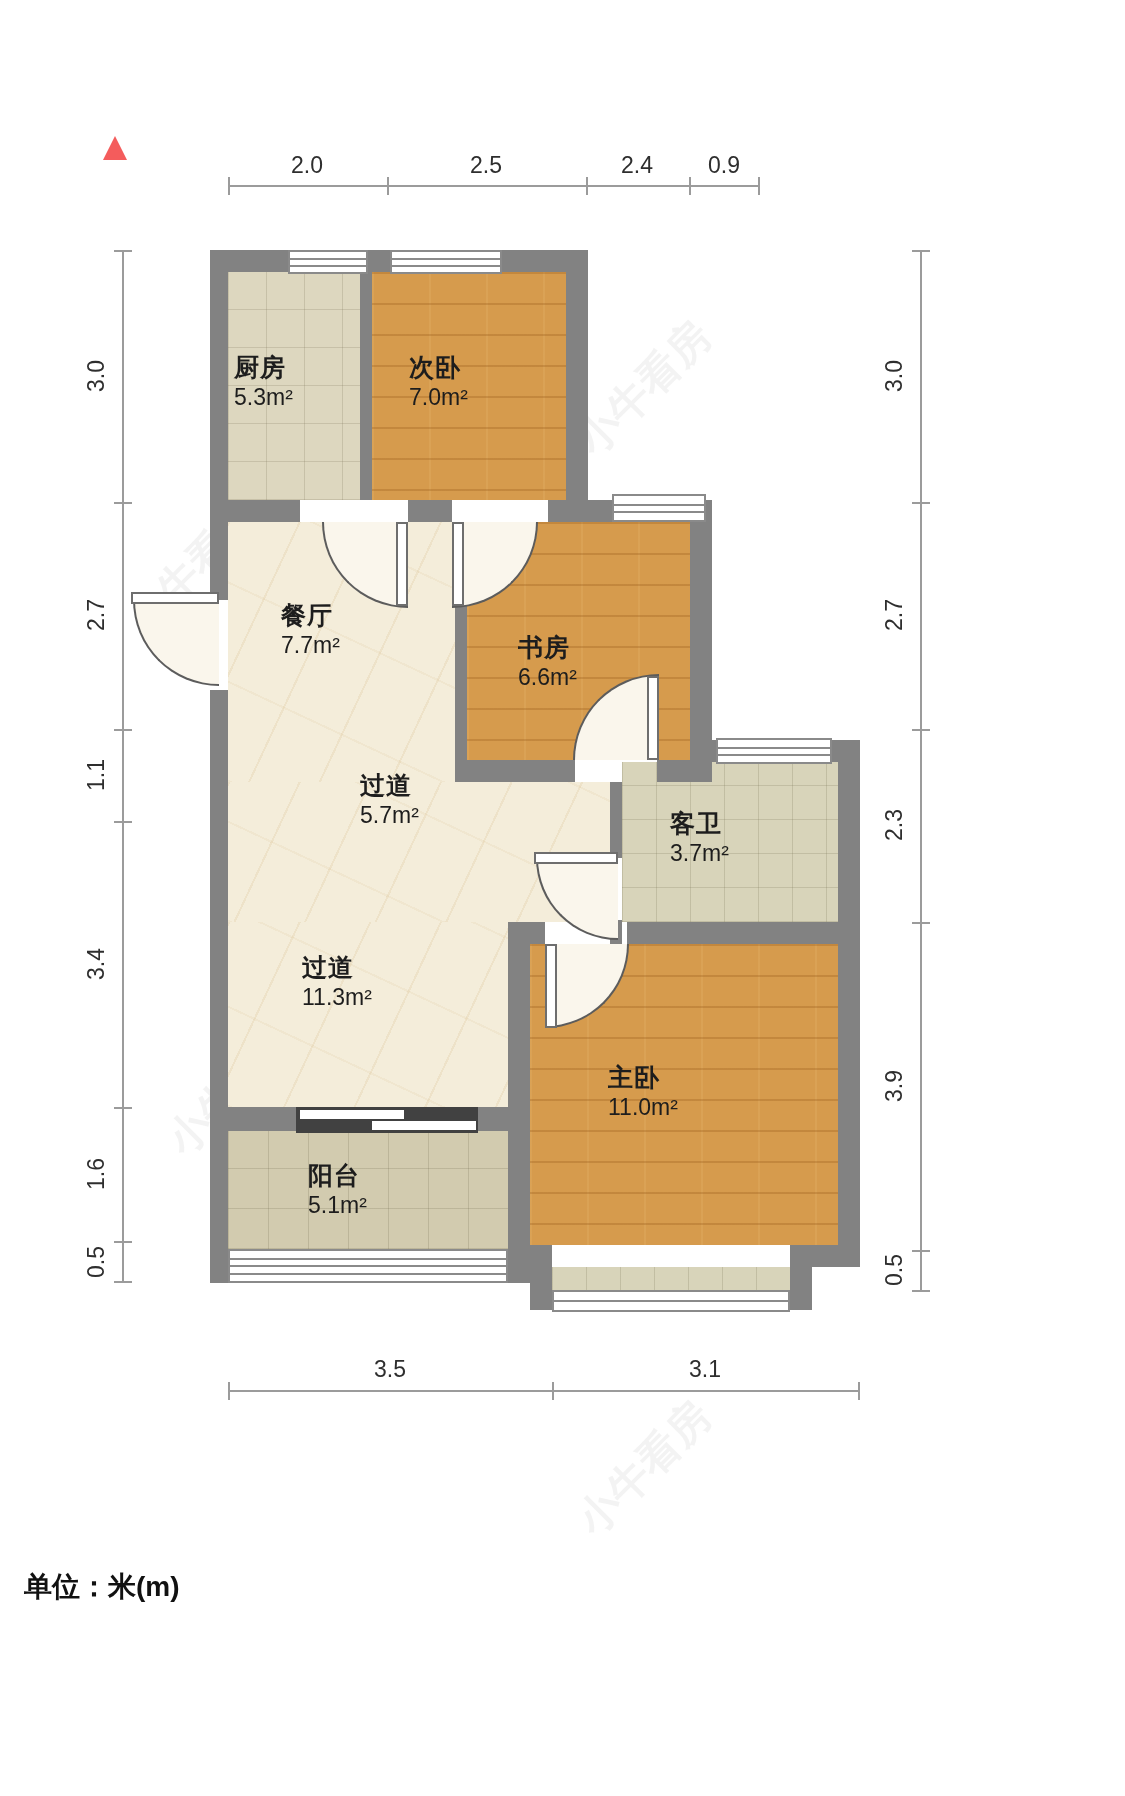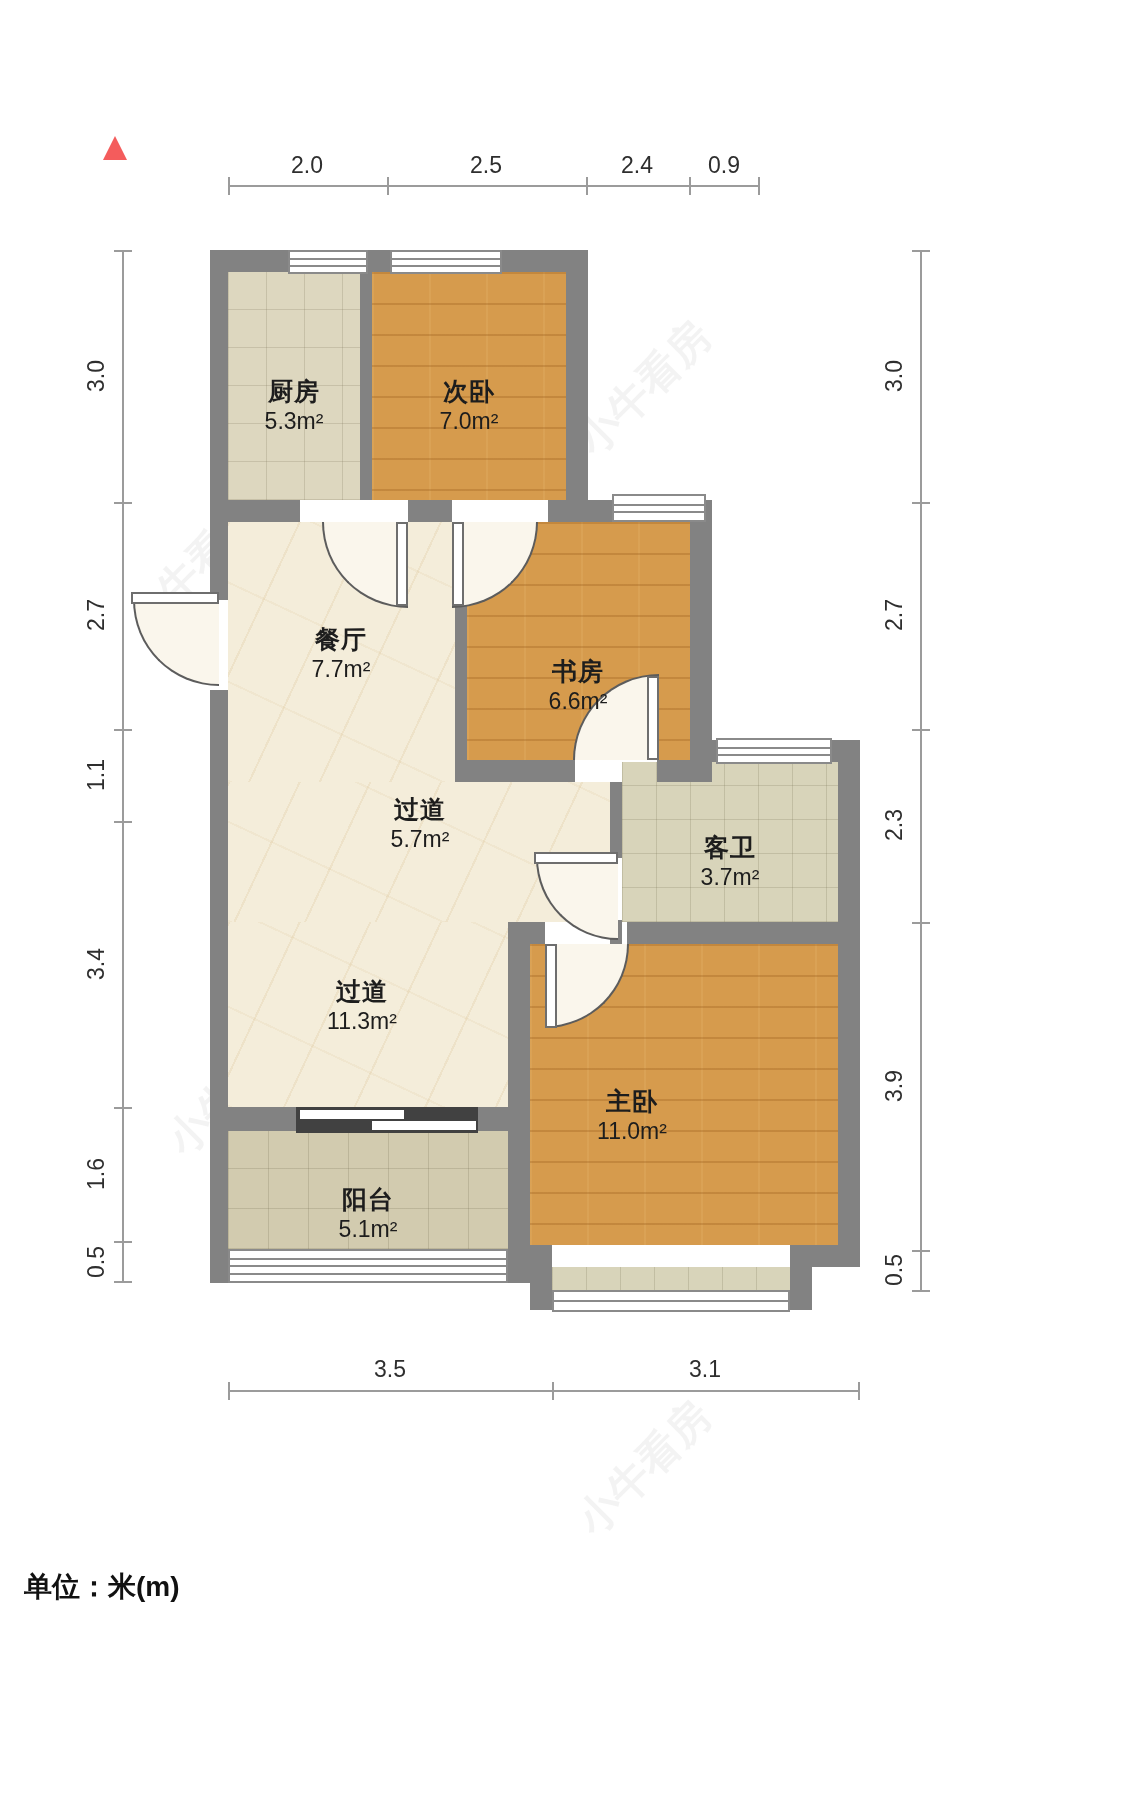--- a/index.html
+++ b/index.html
@@ -18,21 +18,21 @@
   .f-btile{background-color:#d8d4ba;
     background-image:repeating-linear-gradient(0deg, rgba(115,110,80,0.22) 0 1px, rgba(255,255,255,0) 1px 34px),
                      repeating-linear-gradient(90deg, rgba(115,110,80,0.22) 0 1px, rgba(255,255,255,0) 1px 34px);}
   .f-bal{background-color:#d2cbaf;
     background-image:repeating-linear-gradient(0deg, rgba(110,104,76,0.22) 0 1px, rgba(255,255,255,0) 1px 40px),
                      repeating-linear-gradient(90deg, rgba(110,104,76,0.22) 0 1px, rgba(255,255,255,0) 1px 40px);}
   .f-marble{background-color:#f4edda;
     background-image:repeating-linear-gradient(115deg, rgba(205,170,110,0.16) 0 2px, rgba(255,255,255,0) 2px 64px),
                      repeating-linear-gradient(25deg, rgba(205,170,110,0.10) 0 2px, rgba(255,255,255,0) 2px 90px);}
   
-  .rlabel{position:absolute;text-align:center;color:#1d1d1d;line-height:1.25;margin-top:24px;}
+  .rlabel{position:absolute;color:#1d1d1d;line-height:1.25;}
   .rlabel .nm{font-size:25px;font-weight:600;letter-spacing:1px;}
   .rlabel .ar{font-size:23px;font-weight:500;}
   
   .door{position:absolute;background:#faf6ec;border:2px solid #5c5c5c;box-sizing:border-box;}
   .door.dl{border-radius:0 0 0 100%;border-top:none;border-right:none;}
   .door.dr{border-radius:0 0 100% 0;border-top:none;border-left:none;}
   .door.ul{border-radius:100% 0 0 0;border-bottom:none;border-right:none;}
   .leaf{position:absolute;background:#ffffff;border:2px solid #6e6e6e;box-sizing:border-box;}
   
   .window{position:absolute;background:#ffffff;border:2px solid #8a8a8a;box-sizing:border-box;}
@@ -193,21 +193,21 @@
     <div class="ar">5.7m²</div>
   </div>
   <div class="rlabel" style="left:670px;top:808px;width:120px;">
     <div class="nm">客卫</div>
     <div class="ar">3.7m²</div>
   </div>
   <div class="rlabel" style="left:302px;top:952px;width:120px;">
     <div class="nm">过道</div>
     <div class="ar">11.3m²</div>
   </div>
-  <div class="rlabel" style="left:572px;top:1062px;width:120px;">
+  <div class="rlabel" style="left:608px;top:1062px;width:120px;">
     <div class="nm">主卧</div>
     <div class="ar">11.0m²</div>
   </div>
   <div class="rlabel" style="left:308px;top:1160px;width:120px;">
     <div class="nm">阳台</div>
     <div class="ar">5.1m²</div>
   </div>
 
   <div class="dimline" style="left:228px;top:185px;width:532px;height:2px;"></div>
   <div class="tick" style="left:228px;top:177px;width:2px;height:18px;"></div>

